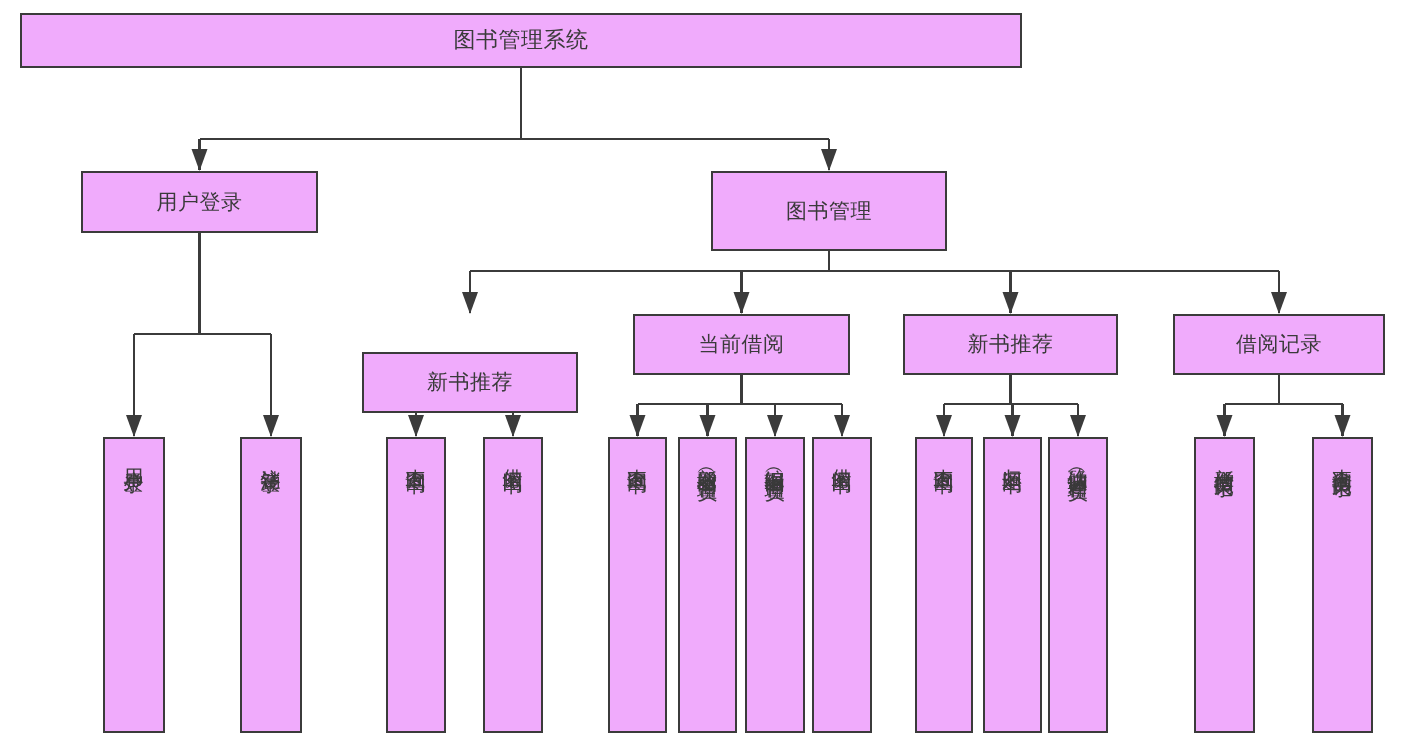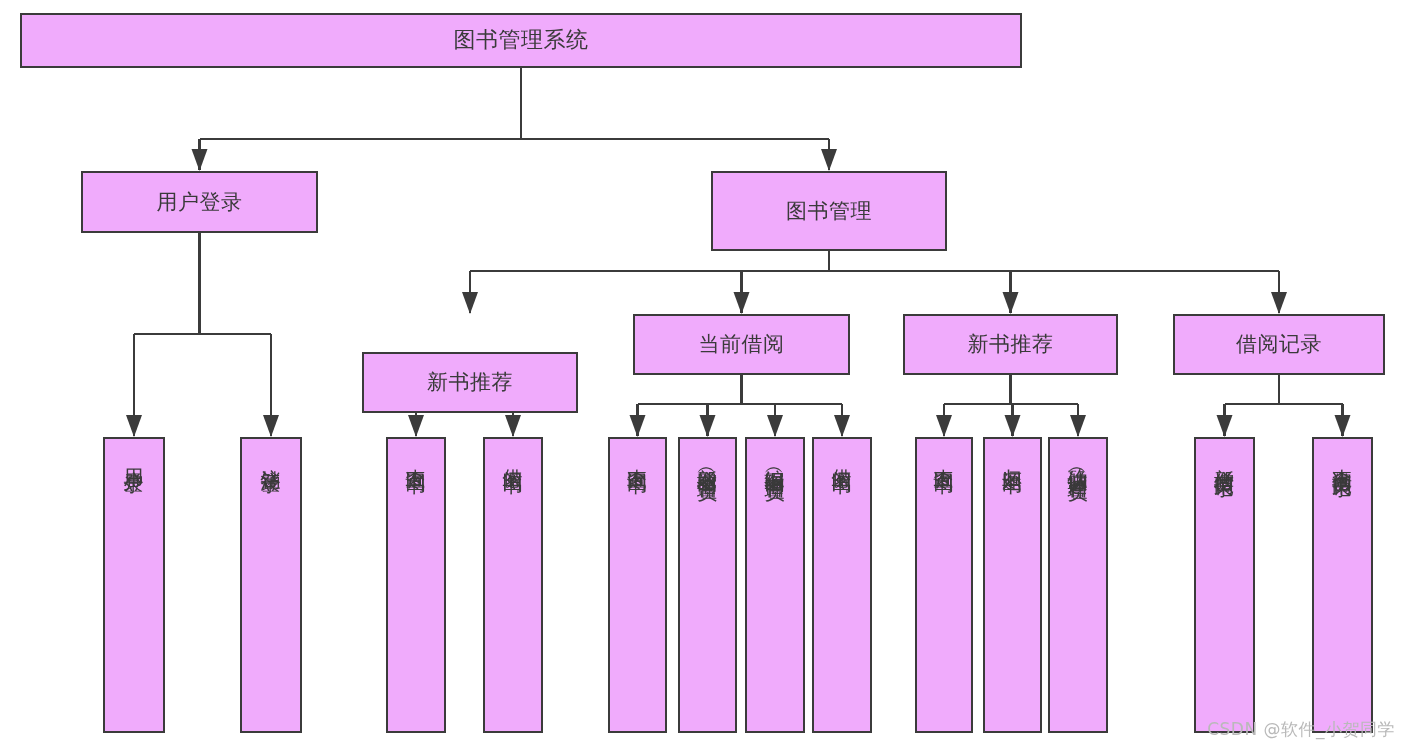--- a/index.html
+++ b/index.html
@@ -183,14 +183,13 @@
       <div class="node vert" style="left: 1048px; top: 437px; width: 60px; height: 296px; border-color: rgb(59, 59, 59); color: rgb(58, 58, 58);">
         <span class="label">确认归还（管理员）</span>
       </div>
       <div class="node vert" style="left: 1194px; top: 437px; width: 61px; height: 296px; border-color: rgb(59, 59, 59); color: rgb(58, 58, 58);">
         <span class="label">新增借阅记录</span>
       </div>
       <div class="node vert" style="left: 1312px; top: 437px; width: 61px; height: 296px; border-color: rgb(59, 59, 59); color: rgb(58, 58, 58);">
         <span class="label">查询借阅记录</span>
       </div>
     </div>
-  <div id="watermark">CSDN @软件_小贺同学</div>
 </div>
 
 </body></html>

